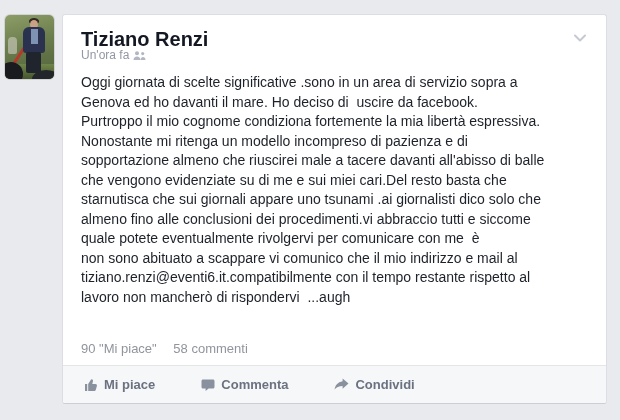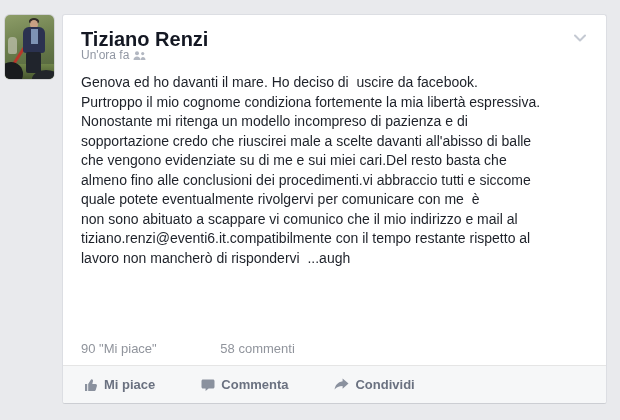--- a/index.html
+++ b/index.html
@@ -31,21 +31,21 @@
   .author { position:absolute; left:18px; top:13px; font-size:20px; font-weight:bold; color:#141823; cursor:pointer; }
   .meta   { position:absolute; left:18px; top:33px; font-size:12px; color:#9197a3; display:flex; align-items:center; gap:4px; }
   .meta svg { display:block; }
   .chevron { position:absolute; right:20px; top:19px; width:12px; height:8px; cursor:pointer; }
 
   .post-body { position:absolute; left:18px; top:58px; width:516px; font-size:14px; line-height:19.5px; color:#1d2129; }
   .post-line { white-space:pre; }
 
   .stats { position:absolute; left:18px; top:326px; font-size:13px; color:#90949c; }
   .stats .likes { margin-right:13px; cursor:pointer; }
-  .stats .comments { cursor:pointer;margin-left:47px; }
+  .stats .comments { cursor:pointer; }
 
   .action-bar { position:absolute; left:0; right:0; bottom:0; height:38px; background:#f6f7f8;
                 border-top:1px solid #e5e5e5; border-radius:0 0 3px 3px;
                 display:flex; align-items:center; padding-left:21px; }
   .action-btn { display:inline-flex; align-items:center; gap:6px; margin-right:46px;
                 font-size:13px; font-weight:bold; color:#6a7180; cursor:pointer; background:none; border:none;
                 font-family:"Liberation Sans", sans-serif; }
   .action-btn svg { display:block; flex:none; }
 </style>
 </head>
@@ -80,25 +80,27 @@
           <path d="M7.6 9c.2-1.8 1.1-2.9 2.3-2.9 1.4 0 2.6 1.2 2.6 2.9z"></path>
         </g>
       </svg>
     </div>
 
     <svg class="chevron" viewBox="0 0 12 8">
       <path d="M1 1.5 L6 6.5 L11 1.5" fill="none" stroke="#c4c9d2" stroke-width="2" stroke-linecap="round" stroke-linejoin="round"></path>
     </svg>
 
     <div class="post-body">
+        <div class="post-line">Oggi giornata di scelte significative .sono in un area di servizio sopra a</div>
         <div class="post-line">Genova ed ho davanti il mare. Ho deciso di  uscire da facebook.</div>
         <div class="post-line">Purtroppo il mio cognome condiziona fortemente la mia libertà espressiva.</div>
         <div class="post-line">Nonostante mi ritenga un modello incompreso di pazienza e di</div>
-        <div class="post-line">sopportazione credo che riuscirei male a scelte davanti all'abisso di balle</div>
+        <div class="post-line">sopportazione almeno che riuscirei male a tacere davanti all'abisso di balle</div>
         <div class="post-line">che vengono evidenziate su di me e sui miei cari.Del resto basta che</div>
+        <div class="post-line">starnutisca che sui giornali appare uno tsunami .ai giornalisti dico solo che</div>
         <div class="post-line">almeno fino alle conclusioni dei procedimenti.vi abbraccio tutti e siccome</div>
         <div class="post-line">quale potete eventualmente rivolgervi per comunicare con me  è</div>
         <div class="post-line">non sono abituato a scappare vi comunico che il mio indirizzo e mail al</div>
         <div class="post-line">tiziano.renzi@eventi6.it.compatibilmente con il tempo restante rispetto al</div>
         <div class="post-line">lavoro non mancherò di rispondervi  ...augh</div>
       </div>
 
     <div class="stats">
       <span class="likes">90 "Mi piace"</span>
       <span class="comments">58 commenti</span>

